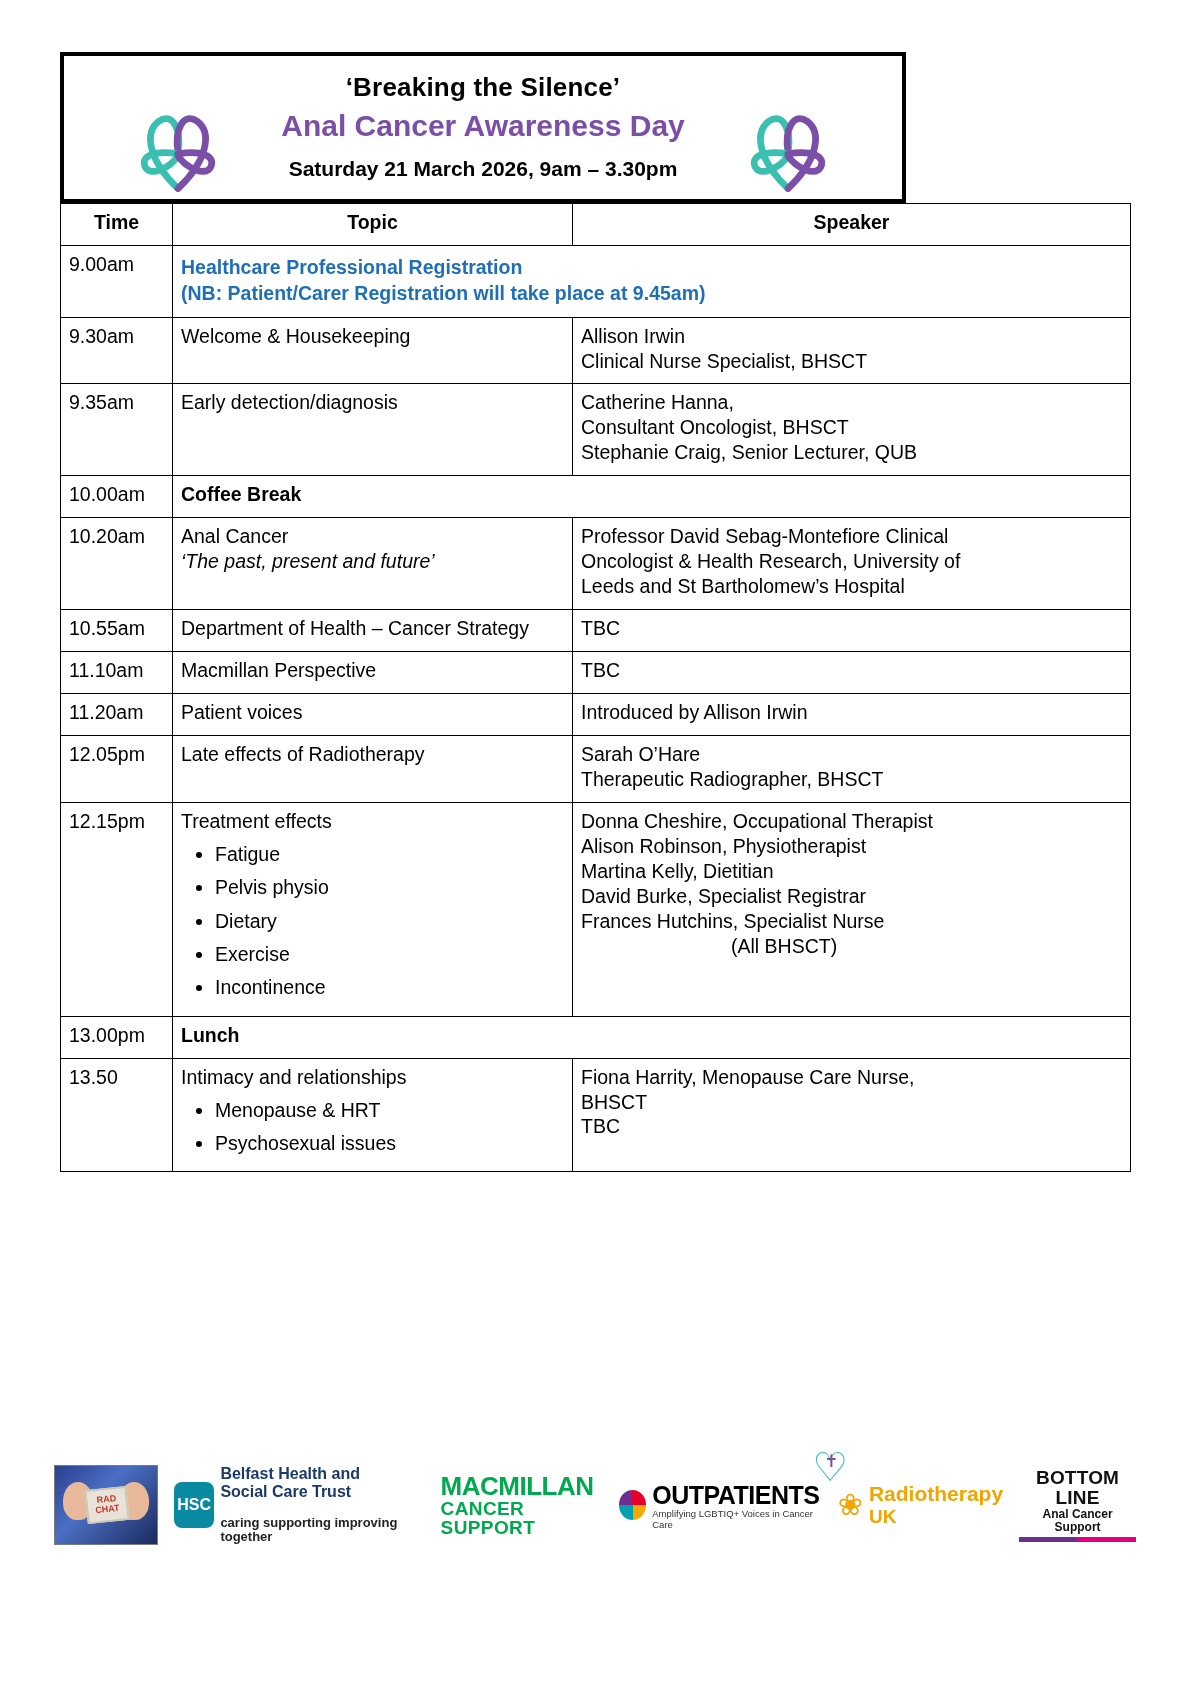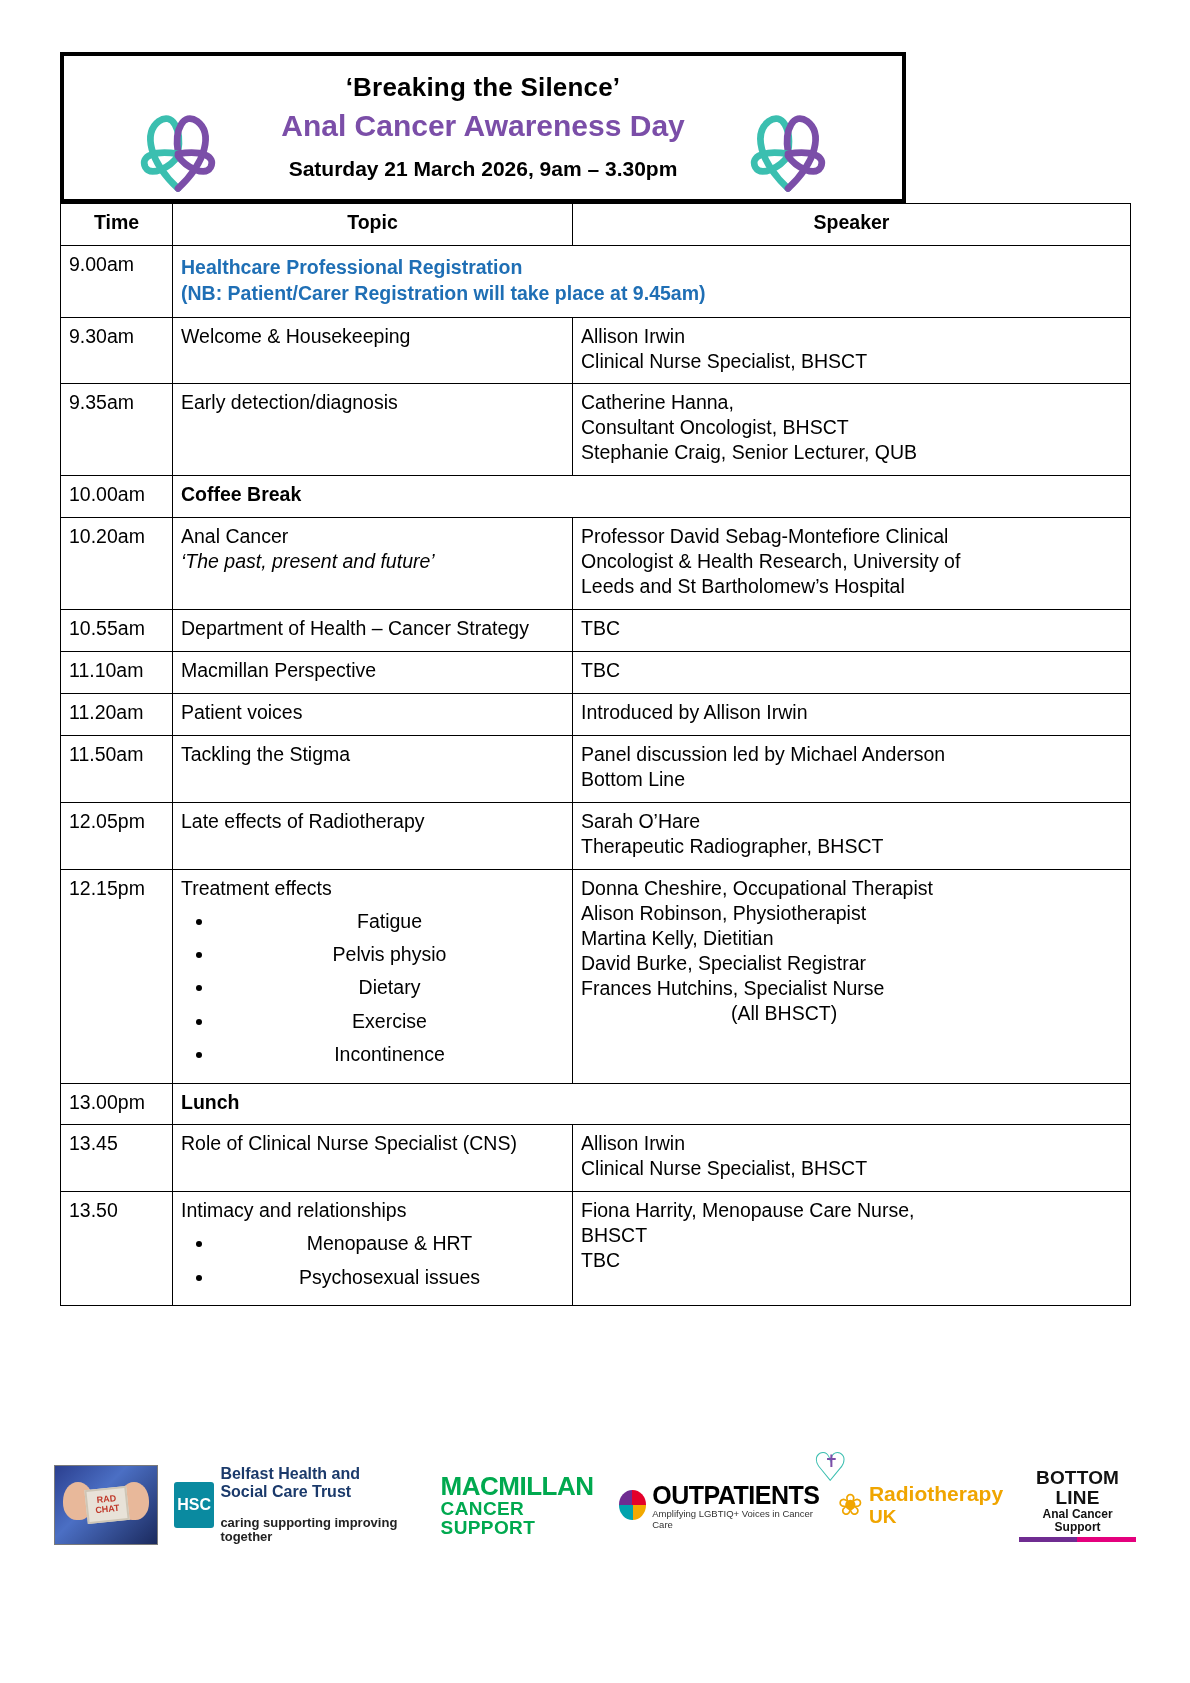--- a/index.html
+++ b/index.html
@@ -97,21 +97,20 @@
     padding-top: 8px;
   }
   .italic { font-style: italic; }
   ul.bullets {
     margin: 4px 0 0 0;
     padding-left: 34px;
   }
   ul.bullets li {
     margin: 8px 0 5px 0;
     line-height: 1.3;
-    text-align: center;
   }
   .indent-right {
     display: block;
     padding-left: 150px;
   }
   .spk-line { display: block; }
   .pad-top-big { padding-top: 34px; }
 
   
   .footer {
@@ -165,21 +164,21 @@
   .hsc {
     display: flex; align-items: center; gap: 6px;
   }
   .hsc-mark {
     width: 46px; height: 46px;
     background: #0a8aa0;
     color: #fff;
     font-weight: bold;
     font-size: 16px;
     display: flex; align-items: center; justify-content: center;
-    border-radius: 3px;
+    border-radius: 8px;
   }
   .hsc-text { line-height: 1.12; }
   .hsc-text .l1 { font-size: 16px; font-weight: bold; color: #1b3a6b; }
   .hsc-text .l2 { font-size: 16px; font-weight: bold; color: #1b3a6b; }
   .hsc-text .l3 { font-size: 13px; font-weight: bold; color: #222; margin-top: 15px; }
 
   
   .macmillan { line-height: 1.0; }
   .macmillan .m1 {
     font-size: 26px; font-weight: bold; color: #00a94f; letter-spacing: -0.5px;
@@ -317,28 +316,20 @@
         <td>Macmillan Perspective</td>
         <td>TBC</td>
       </tr>
 
       <tr>
         <td class="time">11.20am</td>
         <td>Patient voices</td>
         <td>Introduced by Allison Irwin</td>
       </tr>
 
-      <tr>
-        <td class="time">11.50am</td>
-        <td>Tackling the Stigma</td>
-        <td>
-          <span class="spk-line">Panel discussion led by Michael Anderson</span>
-          <span class="spk-line">Bottom Line</span>
-        </td>
-      </tr>
 
       <tr>
         <td class="time">12.05pm</td>
         <td>Late effects of Radiotherapy</td>
         <td>
           <span class="spk-line">Sarah O’Hare</span>
           <span class="spk-line">Therapeutic Radiographer, BHSCT</span>
         </td>
       </tr>
 
@@ -362,28 +353,20 @@
           <span class="spk-line">Frances Hutchins, Specialist Nurse</span>
           <span class="spk-line indent-right">(All BHSCT)</span>
         </td>
       </tr>
 
       <tr>
         <td class="time">13.00pm</td>
         <td class="full" colspan="2">Lunch</td>
       </tr>
 
-      <tr>
-        <td class="time">13.45</td>
-        <td>Role of Clinical Nurse Specialist (CNS)</td>
-        <td>
-          <span class="spk-line">Allison Irwin</span>
-          <span class="spk-line">Clinical Nurse Specialist, BHSCT</span>
-        </td>
-      </tr>
 
       <tr>
         <td class="time">13.50</td>
         <td>
           <span class="spk-line">Intimacy and relationships</span>
           <ul class="bullets">
             <li>Menopause &amp; HRT</li>
             <li>Psychosexual issues</li>
           </ul>
         </td>

